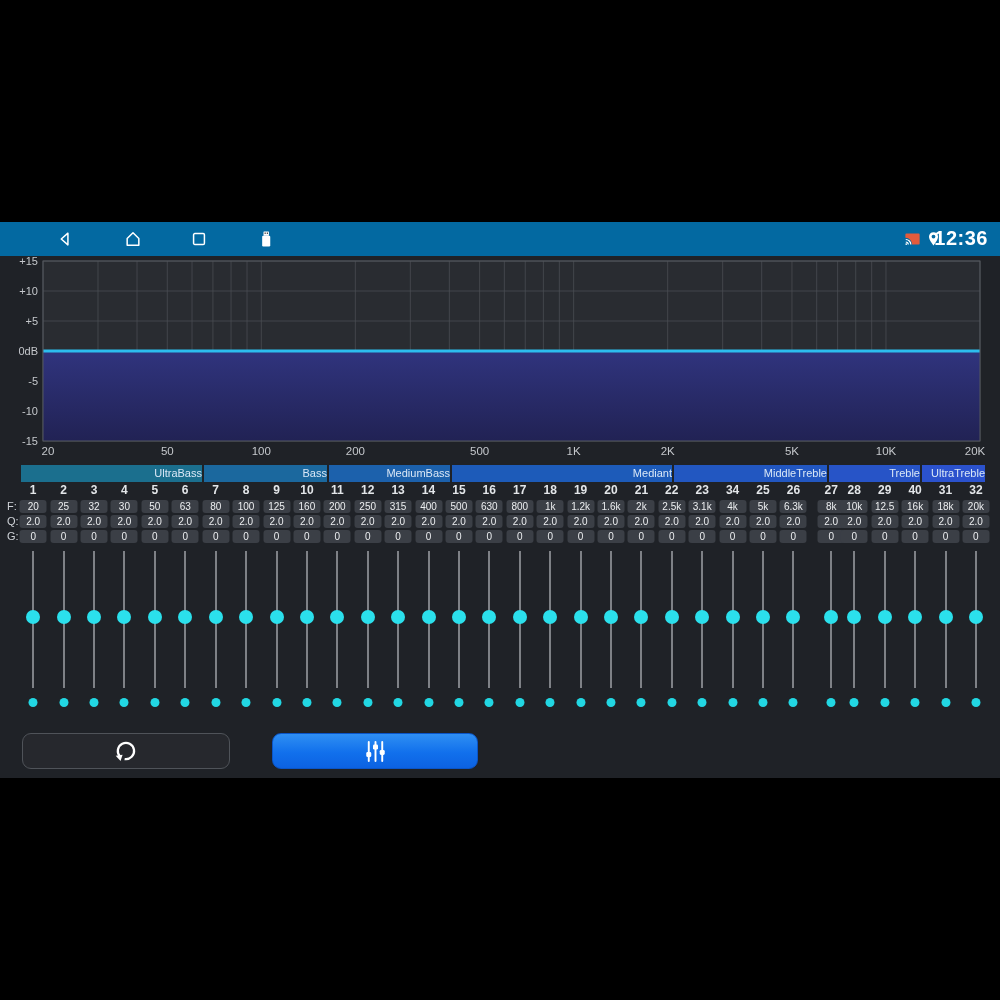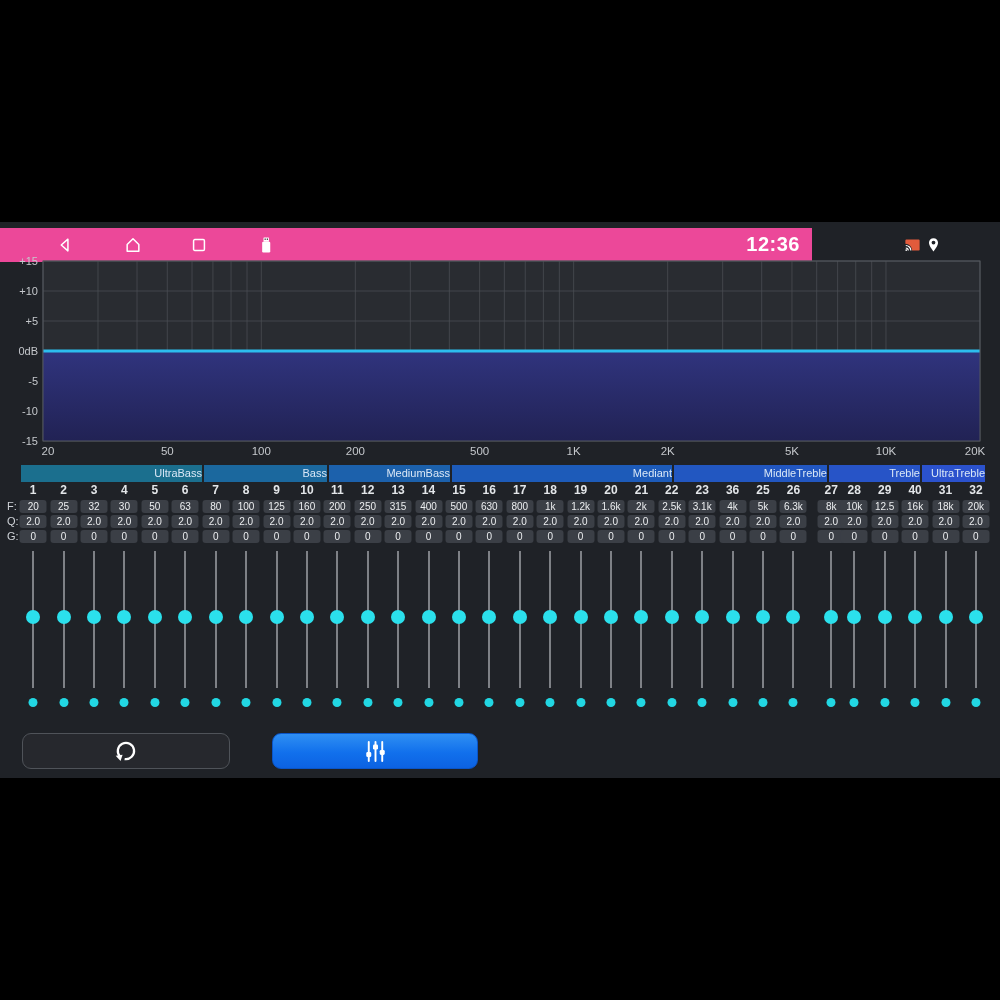--- a/index.html
+++ b/index.html
@@ -2,21 +2,21 @@
 <html><head>
 <meta charset="utf-8">
 <style>
   * { margin:0; padding:0; box-sizing:border-box; }
   html,body { background:#000; width:1000px; height:1000px; overflow:hidden;
               font-family:"Liberation Sans", sans-serif; }
   .stage { position:relative; width:1000px; height:1000px; background:#000; }
   .app { position:absolute; left:0; top:222px; width:1000px; height:556px; background:#1f2227; }
 
   
-  .status-bar { position:absolute; left:0; top:6px; width:812px; height:34px; background:#ec4899; }
+  .status-bar { position:absolute; left:0; top:0; width:1000px; height:34px; background:#0369a1; }
   .sb-icon { position:absolute; top:7px; width:20px; height:20px; cursor:pointer; }
   .sb-time { position:absolute; right:12px; top:5px; color:#fff; font-size:20px; font-weight:bold; letter-spacing:0.5px; }
 
   
   #graph { position:absolute; left:0; top:34px; width:1000px; height:206px; display:block; }
 
   
   .bands { position:absolute; left:21px; top:243px; height:17px; white-space:nowrap; font-size:0; }
   .band { display:inline-block; height:17px; margin-right:2px; text-align:right;
           font-size:11px; line-height:17px; color:#d9e7f6; vertical-align:top; }
@@ -357,21 +357,21 @@
         <div class="col" style="left: 687px; width: 30.41px;">
           <div class="ch-num">23</div>
           <div class="ch-box ch-f">3.1k</div>
           <div class="ch-box ch-q">2.0</div>
           <div class="ch-box ch-g">0</div>
           <div class="track"></div>
           <div class="knob"></div>
           <div class="dot"></div>
         </div>
         <div class="col" style="left: 717.4px; width: 30.41px;">
-          <div class="ch-num">36</div>
+          <div class="ch-num">34</div>
           <div class="ch-box ch-f">4k</div>
           <div class="ch-box ch-q">2.0</div>
           <div class="ch-box ch-g">0</div>
           <div class="track"></div>
           <div class="knob"></div>
           <div class="dot"></div>
         </div>
         <div class="col" style="left: 747.8px; width: 30.41px;">
           <div class="ch-num">25</div>
           <div class="ch-box ch-f">5k</div>

